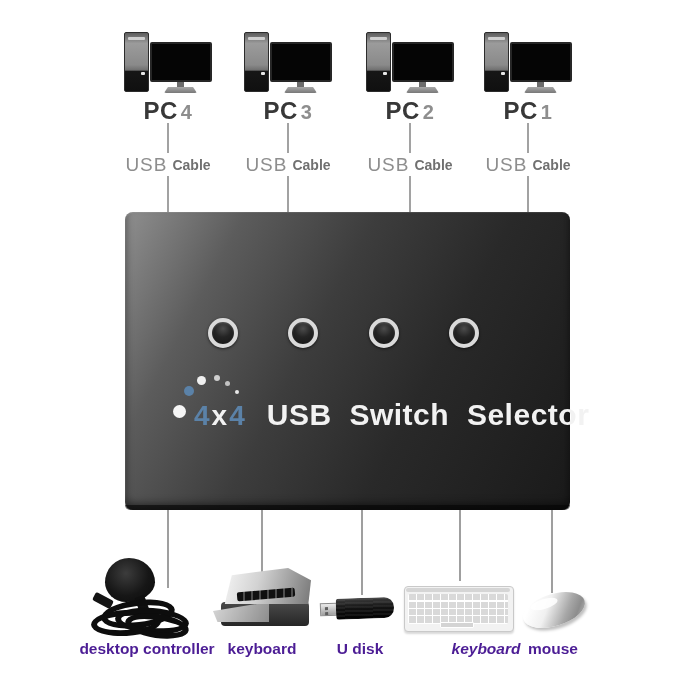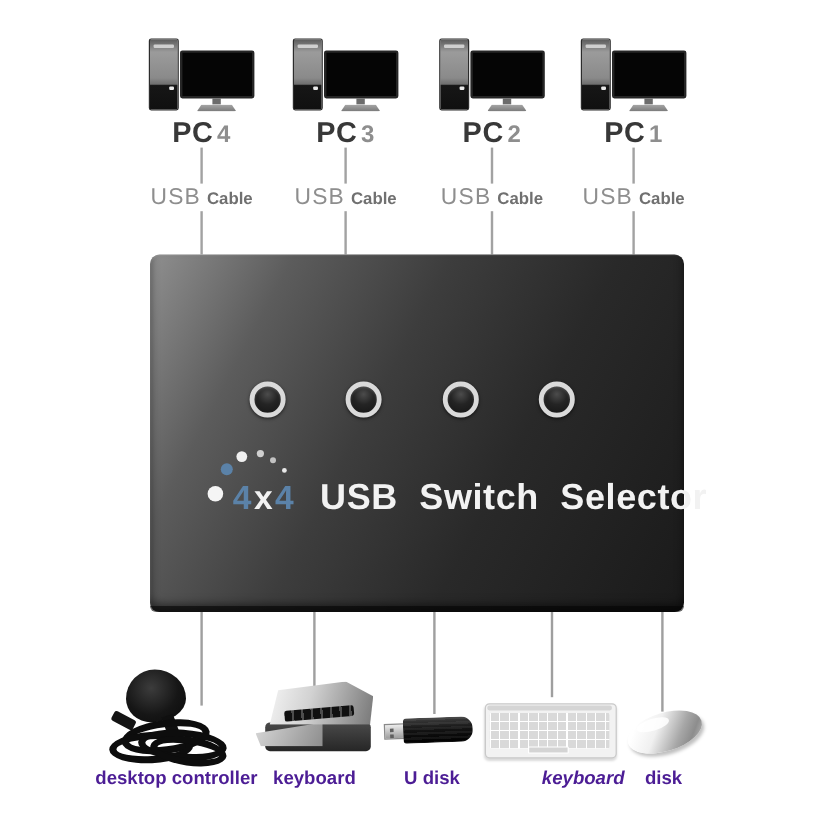--- a/index.html
+++ b/index.html
@@ -382,15 +382,15 @@
 
   <div class="mouse">
     <div class="mouse-body"></div>
     <div class="mouse-shine"></div>
   </div>
 
   <div class="periph-label p1">desktop controller</div>
   <div class="periph-label p2">keyboard</div>
   <div class="periph-label p3">U disk</div>
   <div class="periph-label p4">keyboard</div>
-  <div class="periph-label p5">disk</div>
+  <div class="periph-label p5">mouse</div>
 
 </div>
 
 </body></html>

